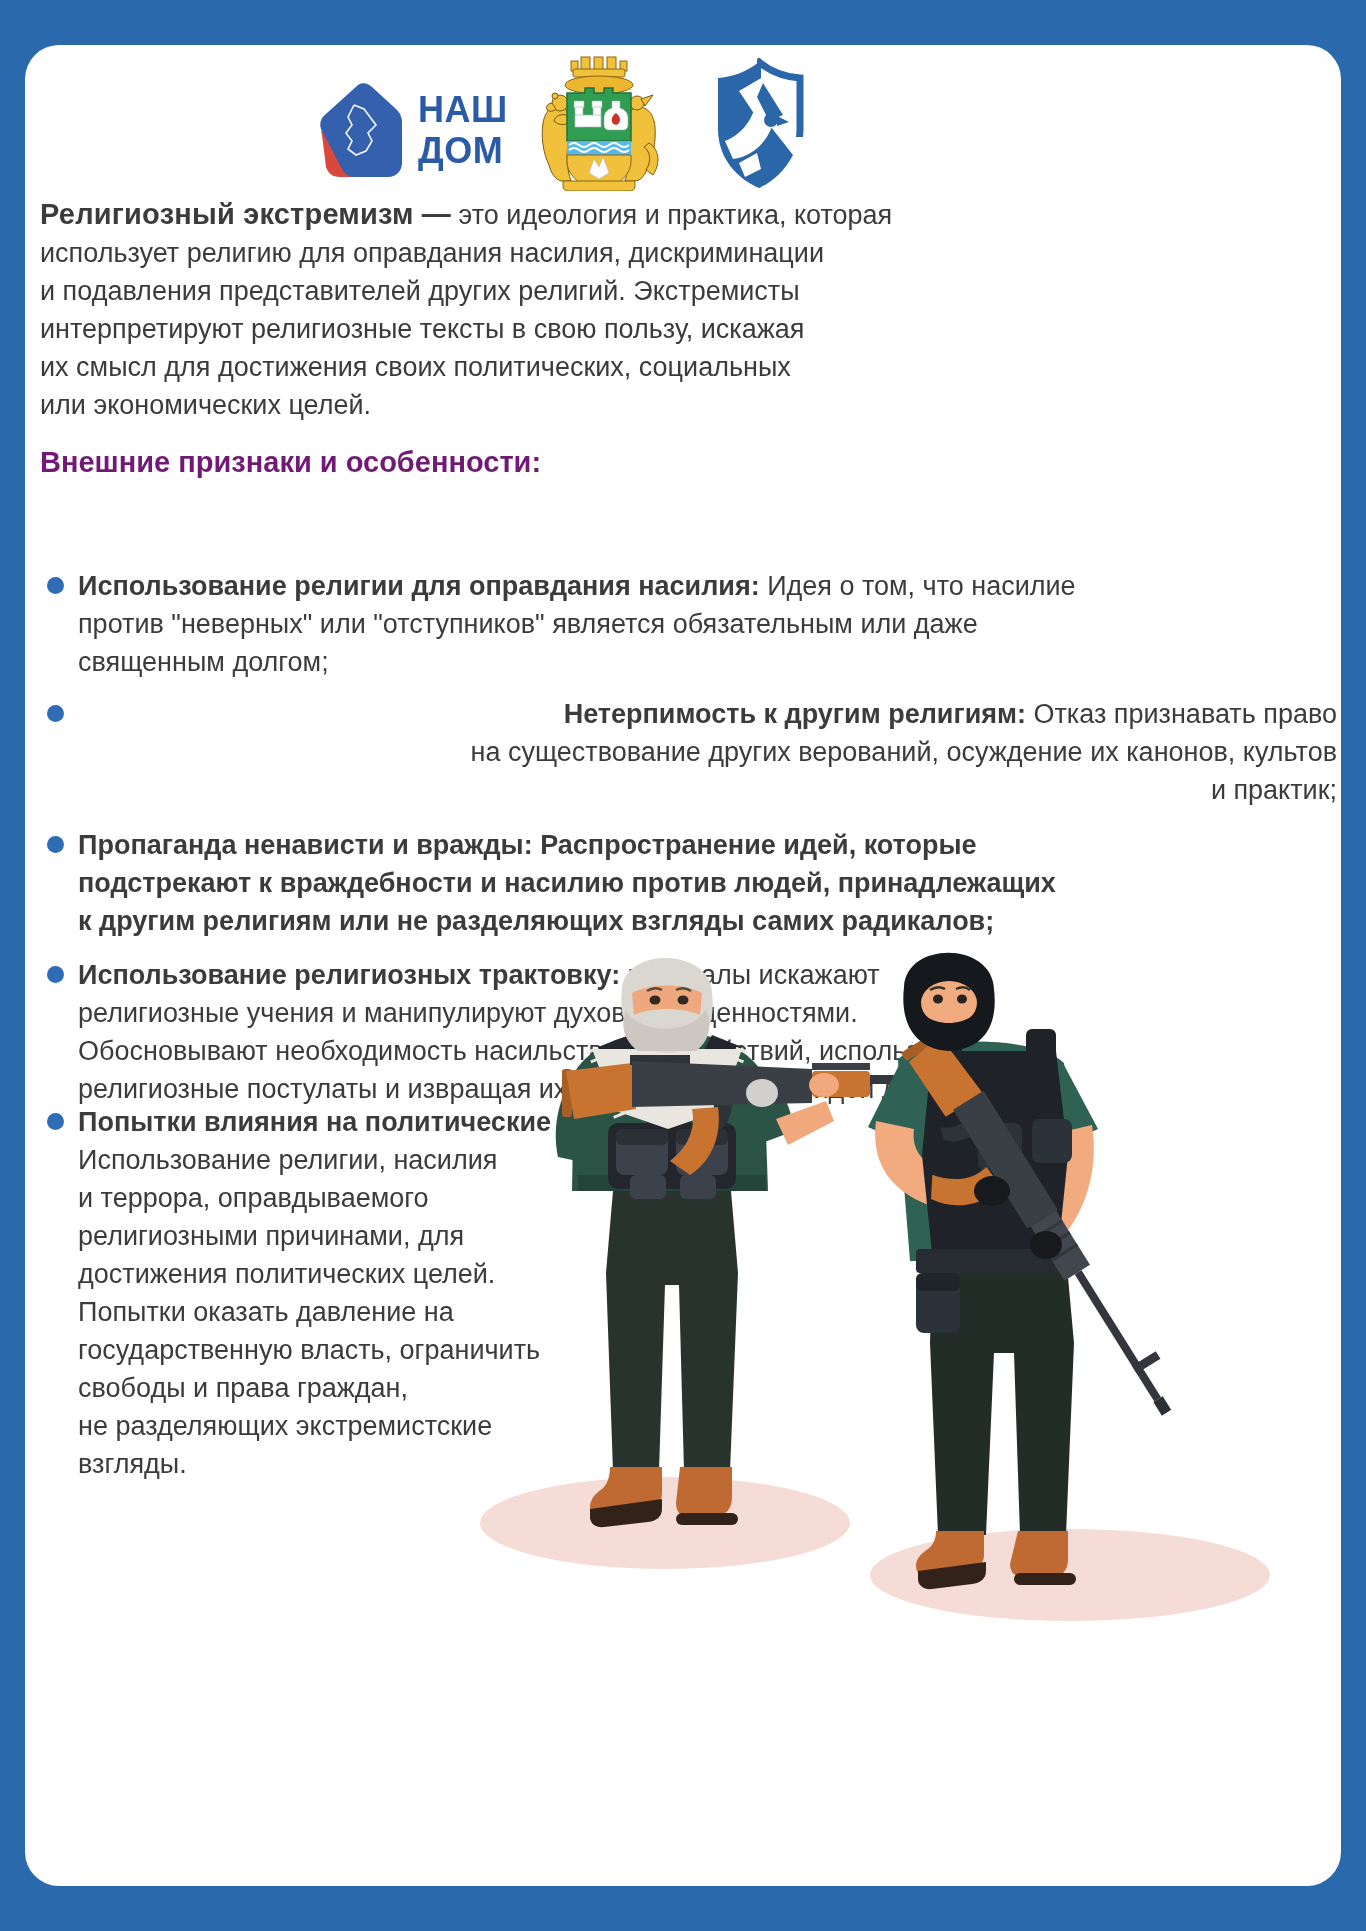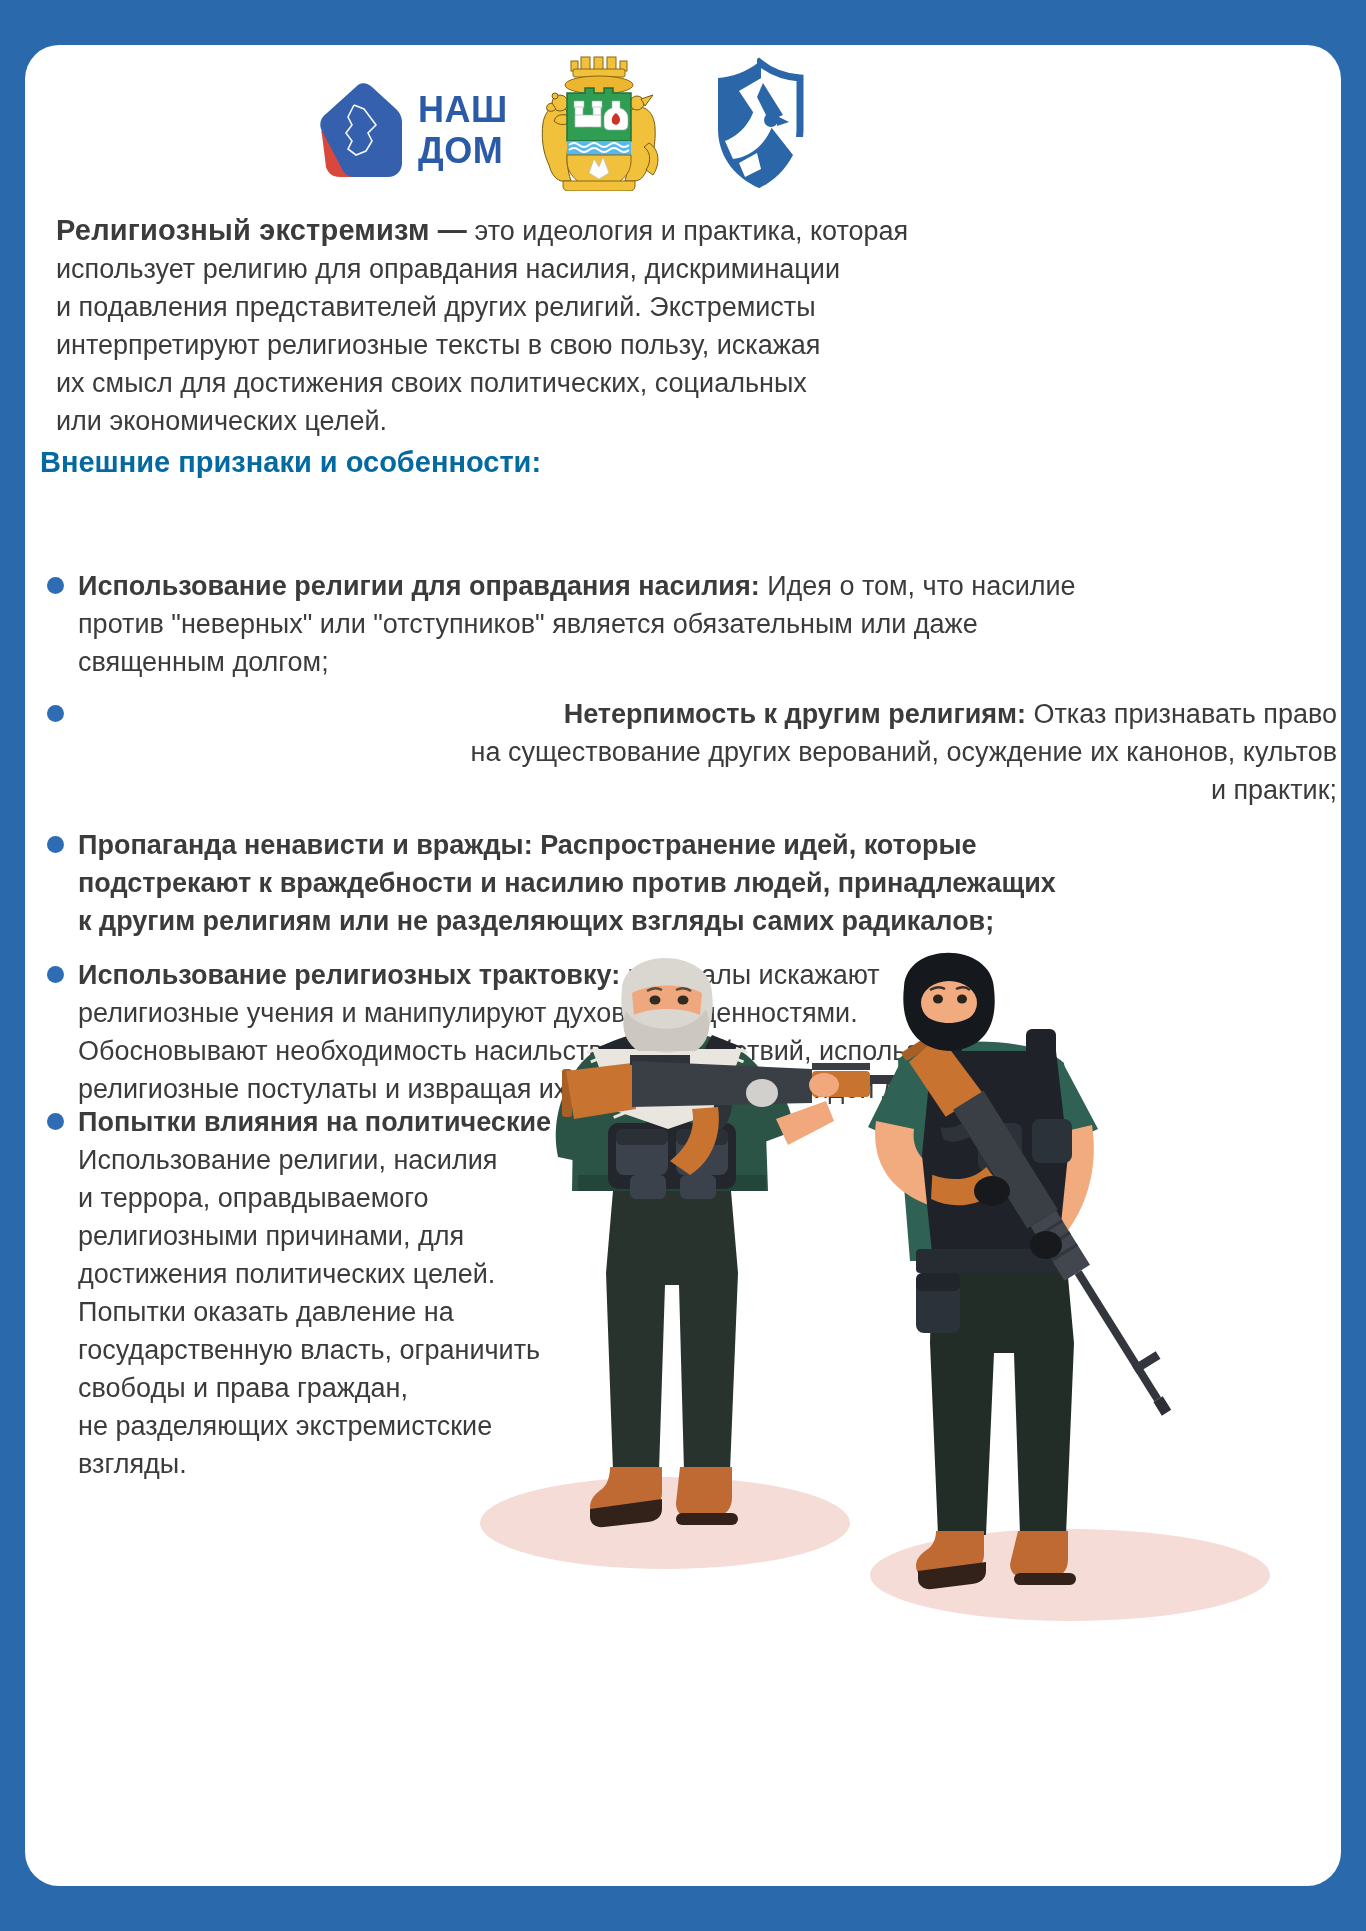--- a/index.html
+++ b/index.html
@@ -8,25 +8,25 @@
   .card{position:absolute;left:25px;top:45px;right:25px;bottom:45px;background:#ffffff;border-radius:34px;}
 
   
   .nashdom{position:absolute;left:293px;top:38px;display:flex;align-items:center;gap:16px;}
   .nashdom-text{color:#2b5aa7;font-weight:700;font-size:36px;line-height:41px;letter-spacing:.5px;}
   .nashdom-text span{display:block;}
   .arms{position:absolute;left:508px;top:8px;}
   .dove{position:absolute;left:686px;top:12px;}
 
   
-  .intro{position:absolute;left:15px;top:150px;width:1295px;margin:16px;
+  .intro{position:absolute;left:15px;top:150px;width:1295px;margin:0;
          font-size:27px;line-height:38px;color:#3b3b3b;white-space:pre-line;}
   .intro b{font-size:29px;letter-spacing:.2px;}
   .heading{position:absolute;left:15px;top:398px;margin:0;font-size:29px;line-height:38px;
-           font-weight:bold;color:#0369a1;}
+           font-weight:bold;color:#701a75;}
   ul.points{list-style:none;margin:0;padding:0;}
   ul.points li{position:absolute;left:22px;width:1290px;padding-left:31px;box-sizing:border-box;
                font-size:27px;line-height:38px;color:#3b3b3b;white-space:pre-line;}
   ul.points li .dot{position:absolute;left:0;top:10px;width:17px;height:17px;border-radius:50%;
                     background:#2e6db4;}
   li.b1{top:508px;margin-top:14px;} li.b2{top:650px;text-align:right;} li.b3{top:781px;font-weight:bold;} li.b4{top:911px;} li.b5{top:1058px;width:560px;}
 
   .illust{position:absolute;left:455px;top:878px;}
 </style>
 </head>

